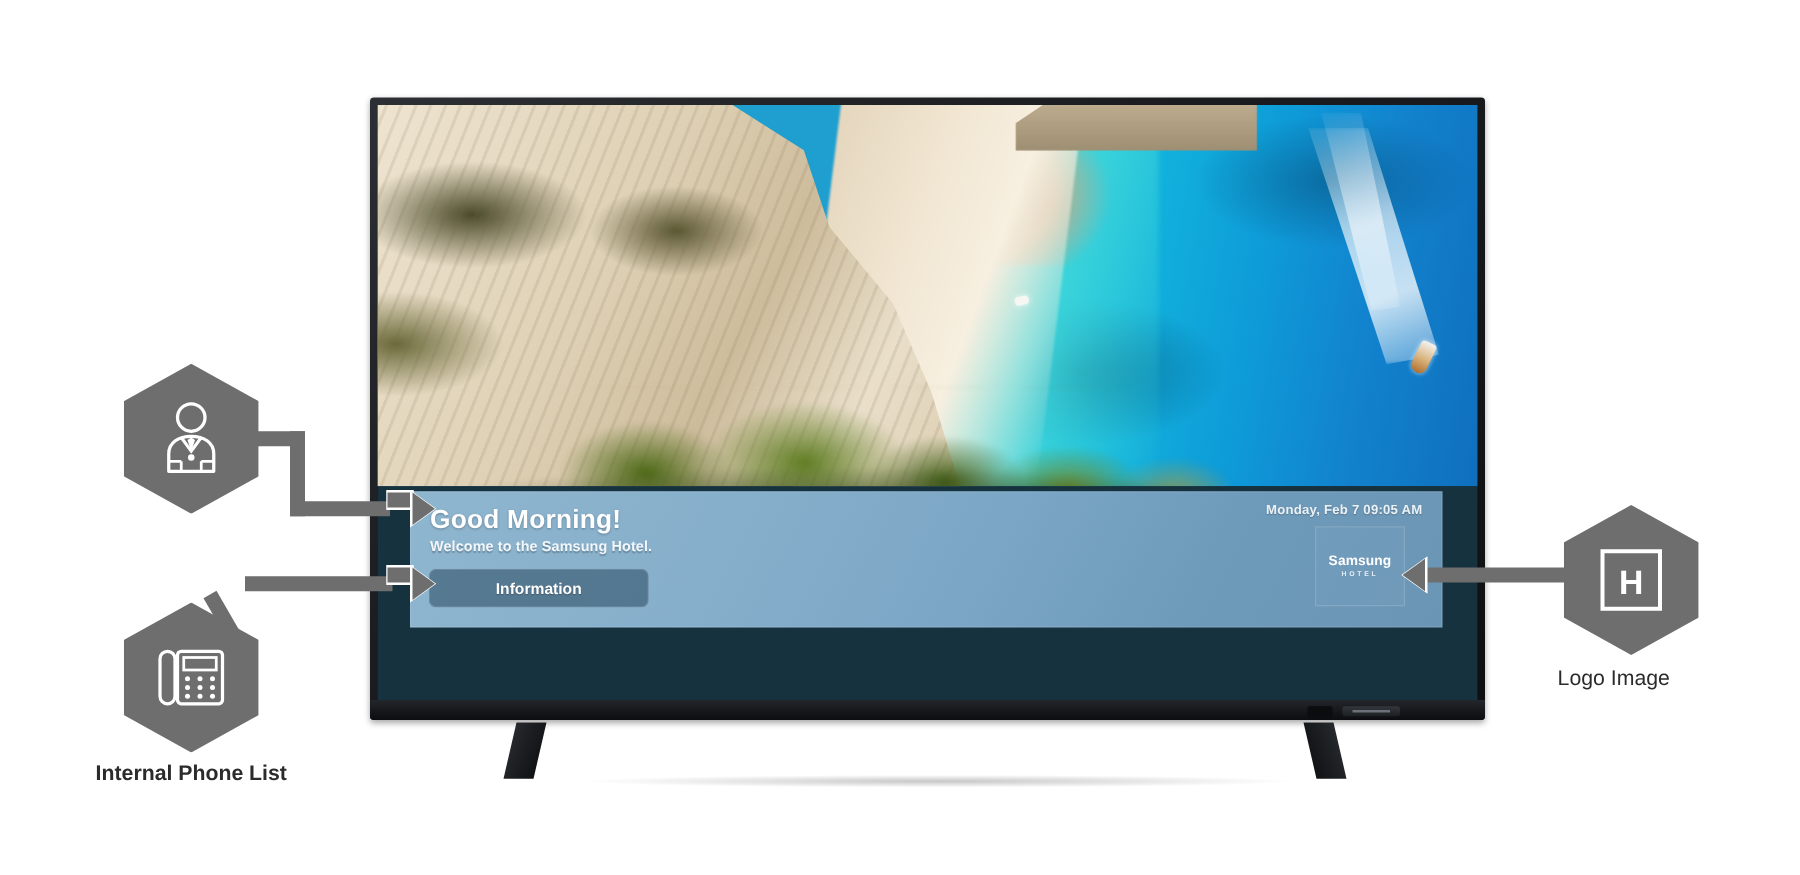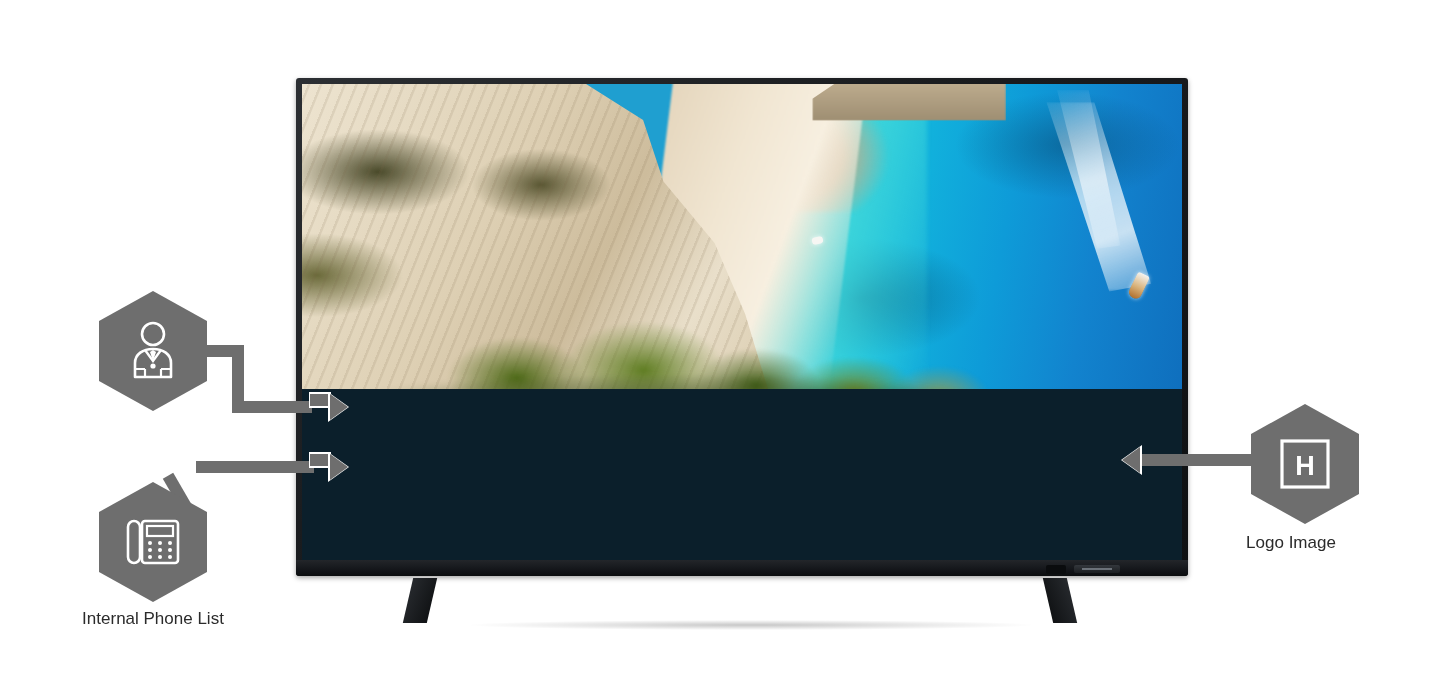--- a/index.html
+++ b/index.html
@@ -144,21 +144,21 @@
   
   .hex { position:absolute; width:108px; height:120px; background:#6e6e6e;
         clip-path: polygon(50% 0%, 100% 25%, 100% 75%, 50% 100%, 0% 75%, 0% 25%);
         display:flex; align-items:center; justify-content:center; }
   .hex-label { position:absolute; width:240px; text-align:center;
         font-size:17px; color:#2b2b2b; }
 
   #hex-welcome { left:99px; top:291px; }
   #label-welcome { left:33px; top:414px; }
   #hex-phone   { left:99px; top:482px; }
-  #label-phone { left:33px; top:609px; }
+  #label-phone { left:33px; top:609px;font-weight:bold; }
   #hex-logo    { left:1251px; top:404px; }
   #label-logo  { left:1171px; top:533px; }
 
   
   .conn { position:absolute; background:#6e6e6e; }
   
   #c-w1 { left:200px; top:345px; width:44px; height:12px; }
   #c-w2 { left:232px; top:345px; width:12px; height:68px; }
   #c-w3 { left:232px; top:401px; width:80px; height:12px; }
   
@@ -206,20 +206,34 @@
           <div class="ph" id="cliff"></div>
           <div class="ph" id="cliff-tex"></div>
           <div class="ph" id="wake2"></div>
           <div class="ph" id="wake"></div>
           <div class="ph" id="boat"></div>
           <div class="ph" id="boat2"></div>
           <div class="ph" id="foliage"></div>
           <div class="ph" id="foliage2"></div>
         </div>
 
+        <div id="home-overlay">
+
+          <div id="welcome-bar">
+            <div id="welcome-greeting">Good Morning!</div>
+            <div id="welcome-sub">Welcome to the Samsung Hotel.</div>
+            <div id="info-button">Information</div>
+            <div id="datetime">Monday, Feb 7  09:05 AM</div>
+            <div id="logo-tile">
+              <div id="logo-word">Samsung</div>
+              <div id="logo-sub">HOTEL</div>
+            </div>
+          </div>
+
+        </div>
       </div>
 
       <div id="tv-chin">
         <div id="tv-ir"></div>
         <div id="tv-badge"></div>
       </div>
     </div>
 
     <div id="leg-left-blade"></div>
     <div id="leg-right-blade"></div>

